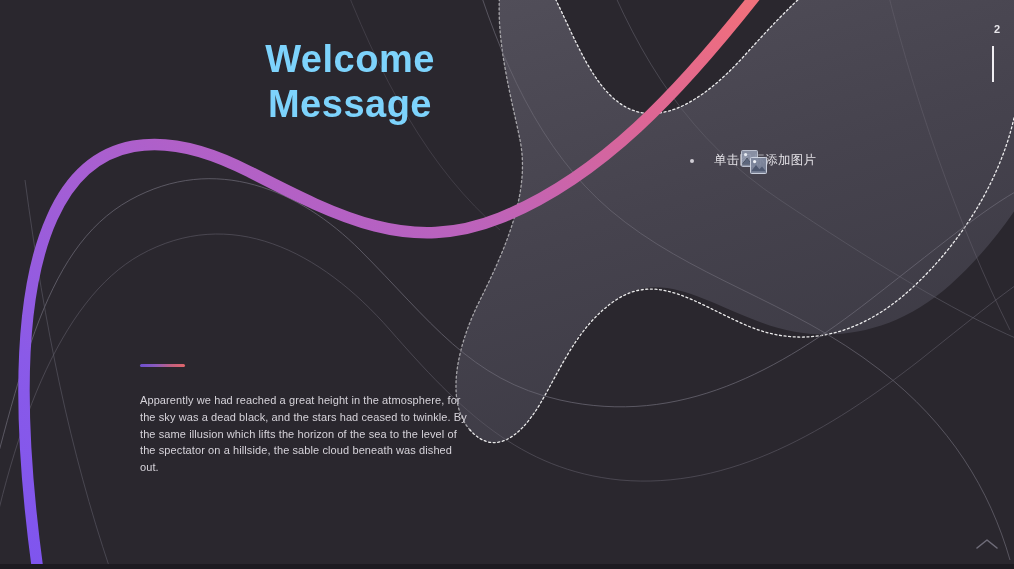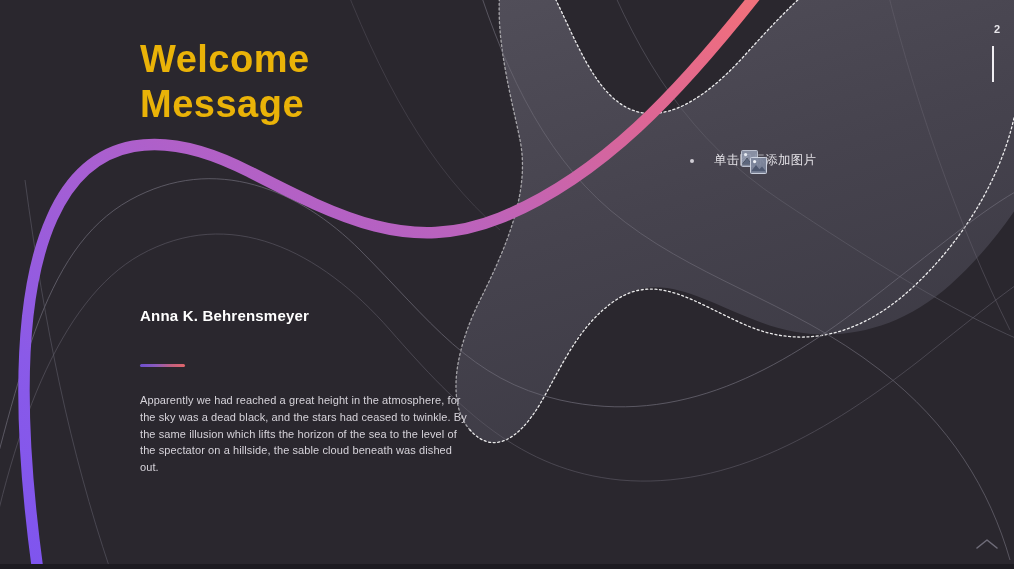--- a/index.html
+++ b/index.html
@@ -29,22 +29,23 @@
   }
   
   .title {
     position:absolute;
     left:140px; top:37px;
     width:420px;
     font-size:38px;
     font-weight:700;
     line-height:1.18;
     letter-spacing:0.5px;
-    color:#eab308;
+    color:#7dd3fc;
     white-space:pre-line;
+    text-align:center;
   }
   .author {
     position:absolute;
     left:140px; top:307px;
     font-size:15px;
     font-weight:700;
     letter-spacing:0.2px;
     color:#ffffff;
   }
   .divider {
@@ -189,21 +190,20 @@
                C 600,178 680,92 760,-10
                C 800,-62 825,-95 845,-120" fill="none" stroke="url(#ribbonGrad)" stroke-width="11.5" stroke-linecap="round"></path>
     </g>
   </svg>
 
   <div class="bottom-strip"></div>
 
   <div class="title">Welcome
 Message</div>
 
-  <div class="author">Anna K. Behrensmeyer</div>
 
   <div class="divider"></div>
 
   <div class="body-text">Apparently we had reached a great height in the atmosphere, for the sky was a dead black, and the stars had ceased to twinkle. By the same illusion which lifts the horizon of the sea to the level of the spectator on a hillside, the sable cloud beneath was dished out.</div>
 
   <div class="picture-prompt">
     <span class="bullet"></span>
     <span class="prompt-text">单击图标添加图片</span>
   </div>
 

